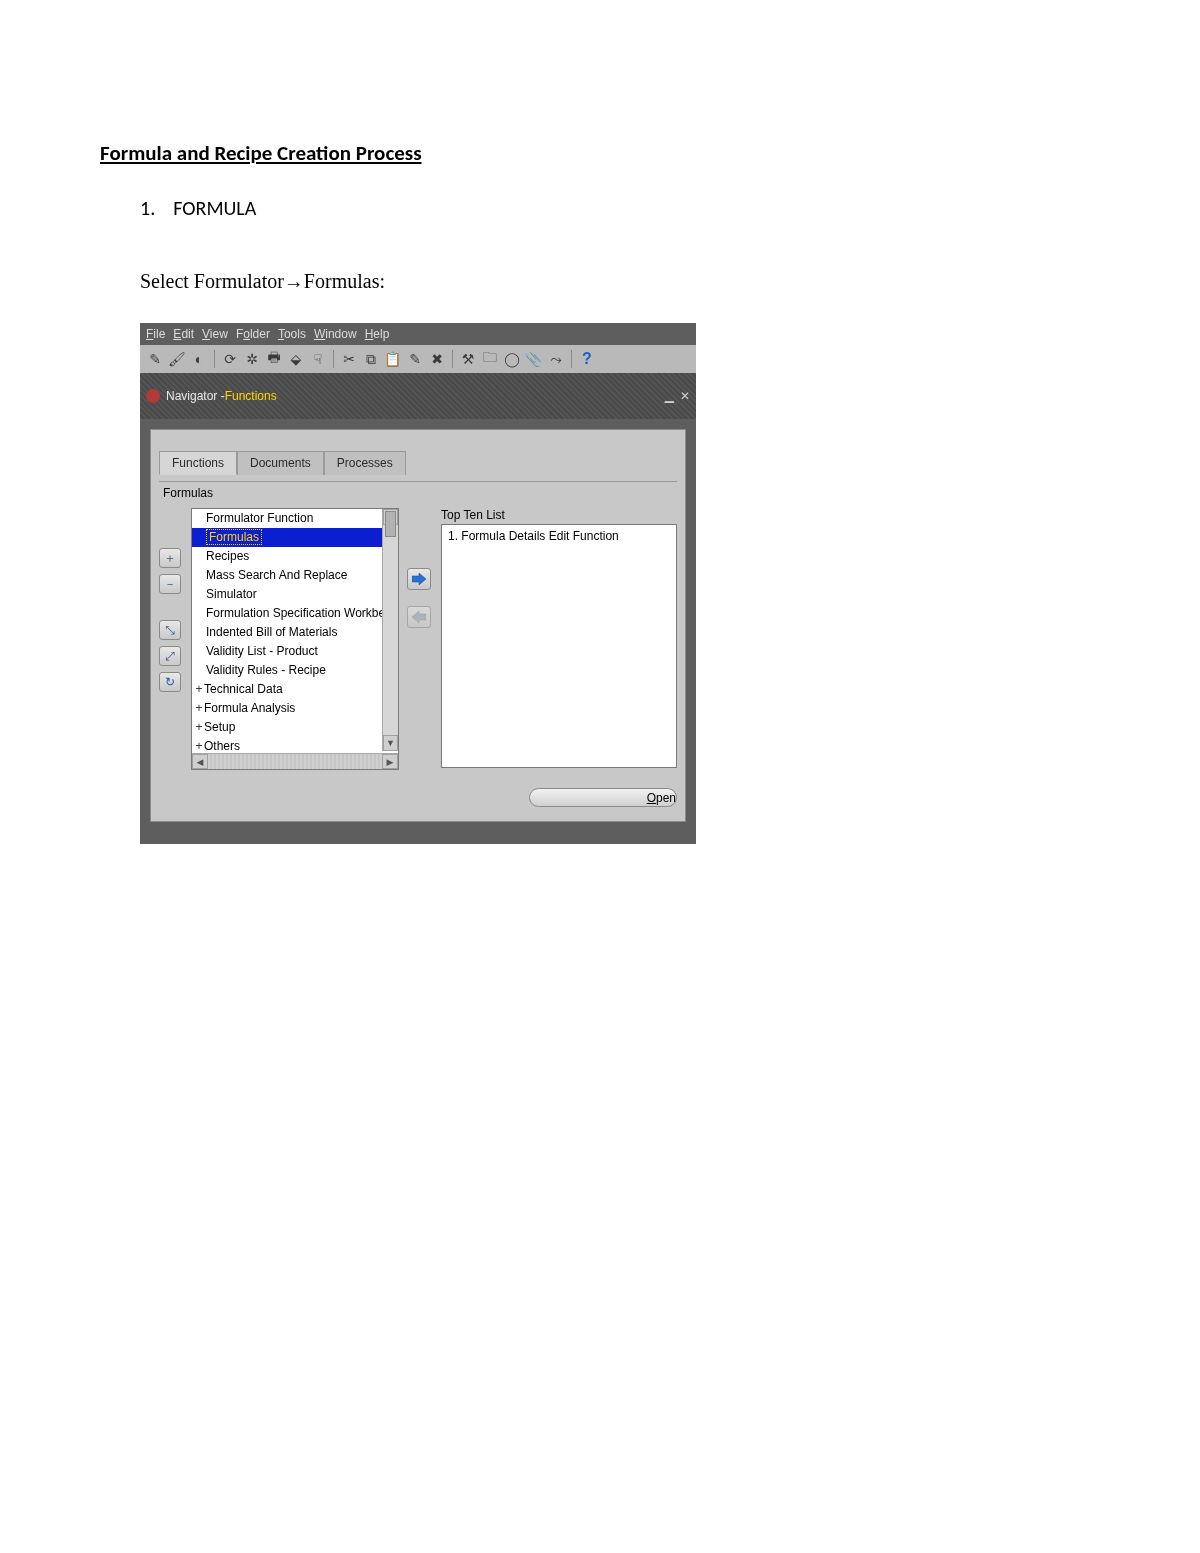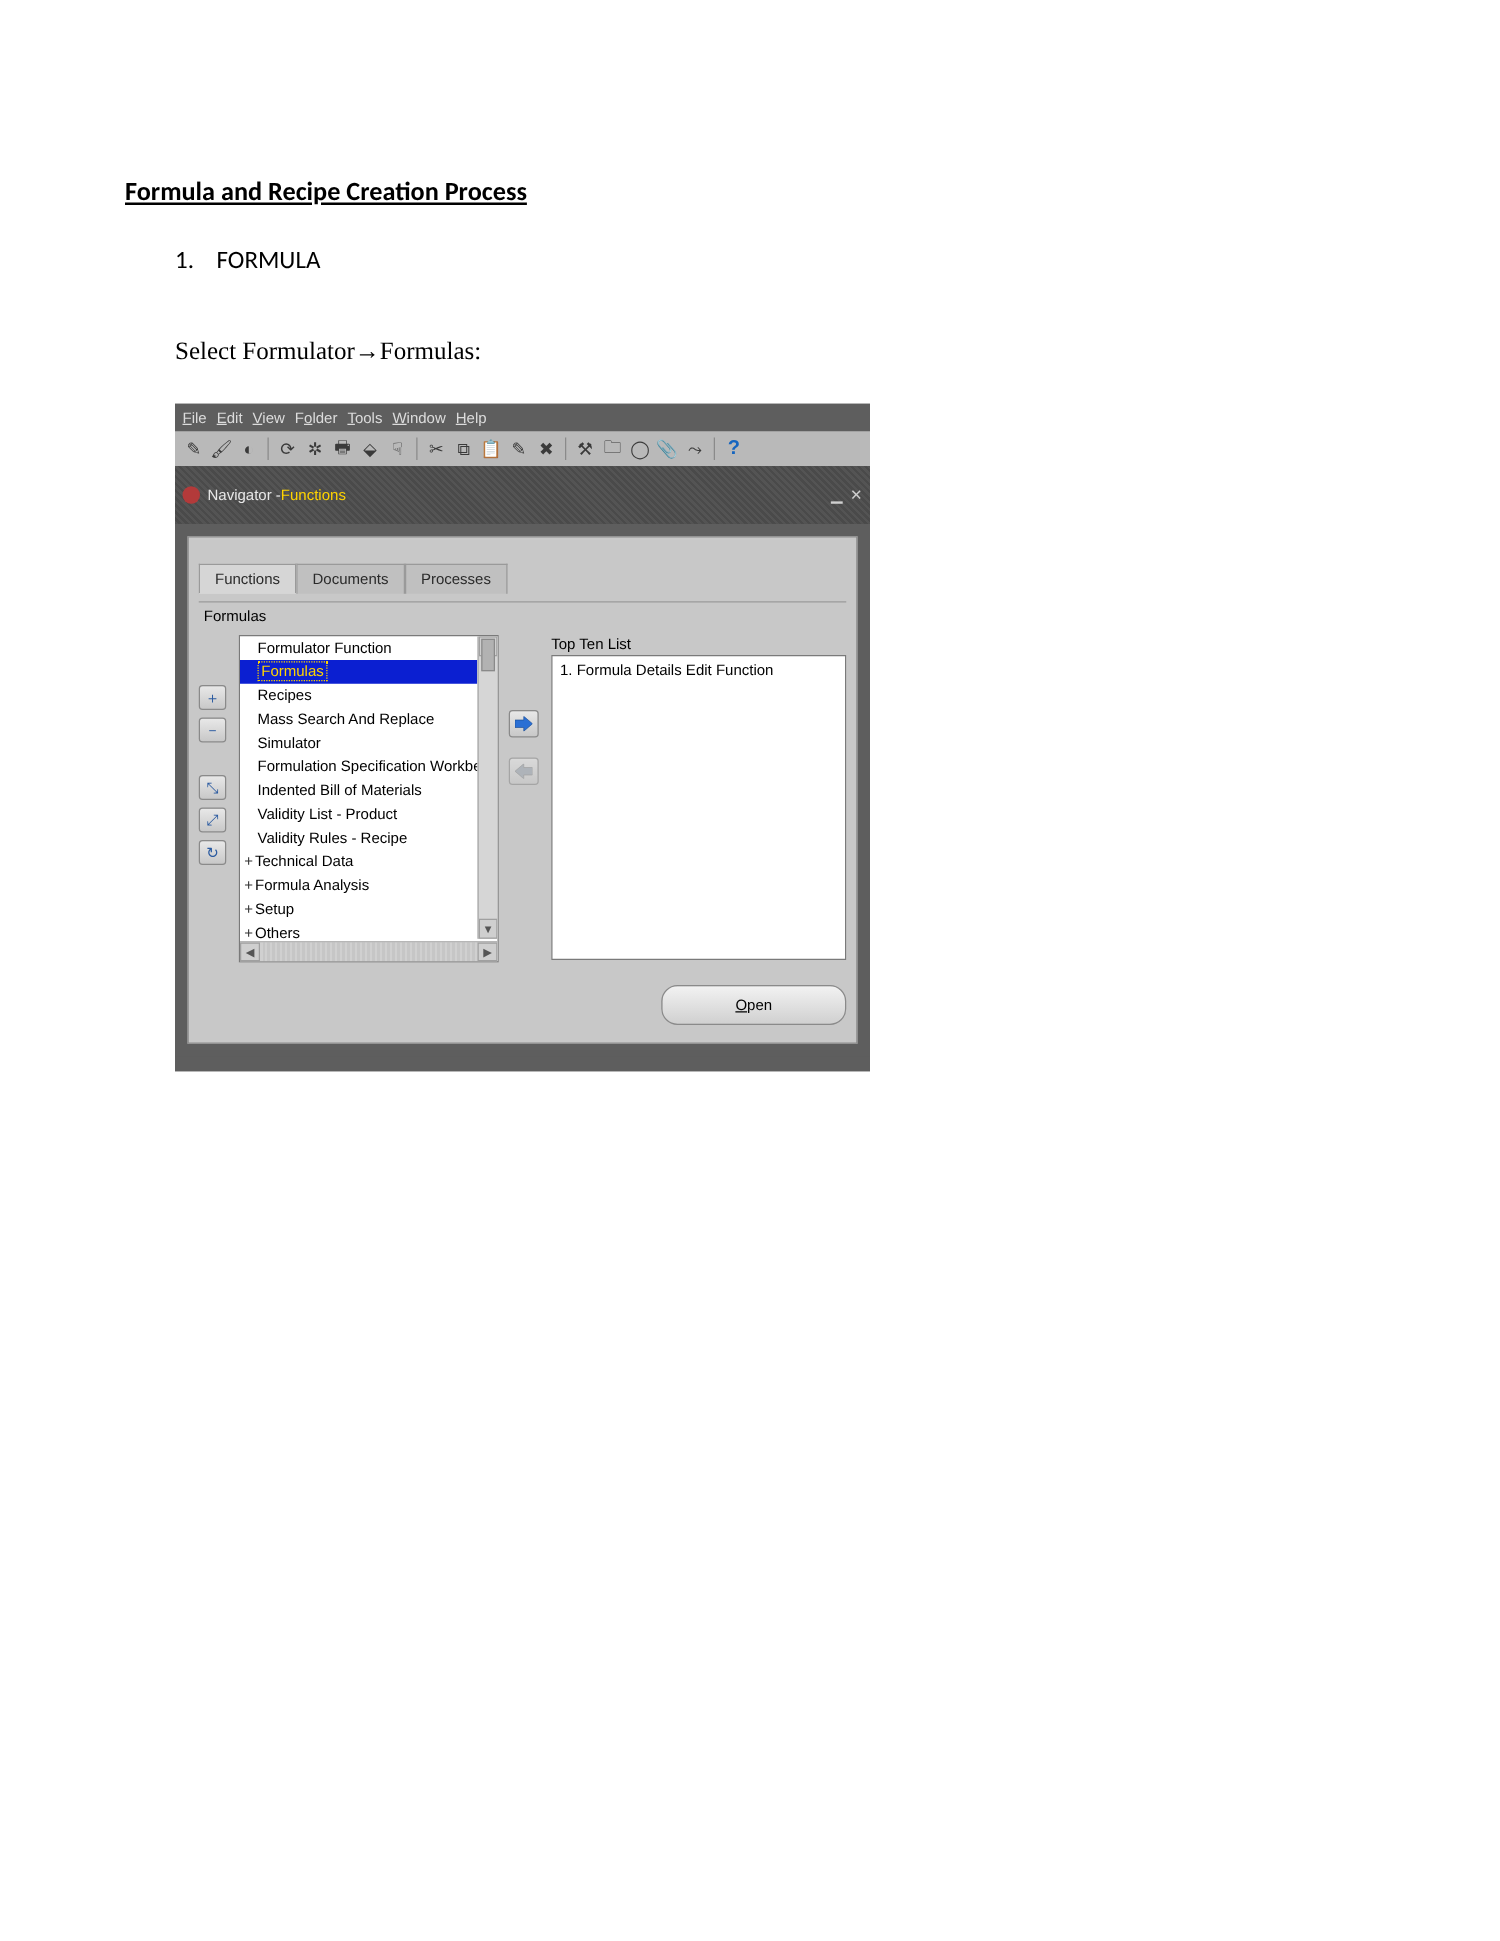--- a/index.html
+++ b/index.html
@@ -278,28 +278,28 @@
   }
 
   
   .btn-row {
     display: flex;
     justify-content: flex-end;
     margin-top: 18px;
   }
   .open-btn {
     width: 148px;
-    height: 32px;
+    height: 19px;
     border-radius: 13px;
     background: linear-gradient(#f2f2f2,#d0d0d0);
     border: 1px solid #8a8a8a;
     font-size: 12px;
     display: flex;
     align-items: center;
-    justify-content: center;
+    justify-content: flex-end;
     color: #000;
   }
   .open-btn .u { text-decoration: underline; }
 
   .bottom-strip {
     height: 12px;
     background: #5e5e5e;
   }
 </style>
 </head>

